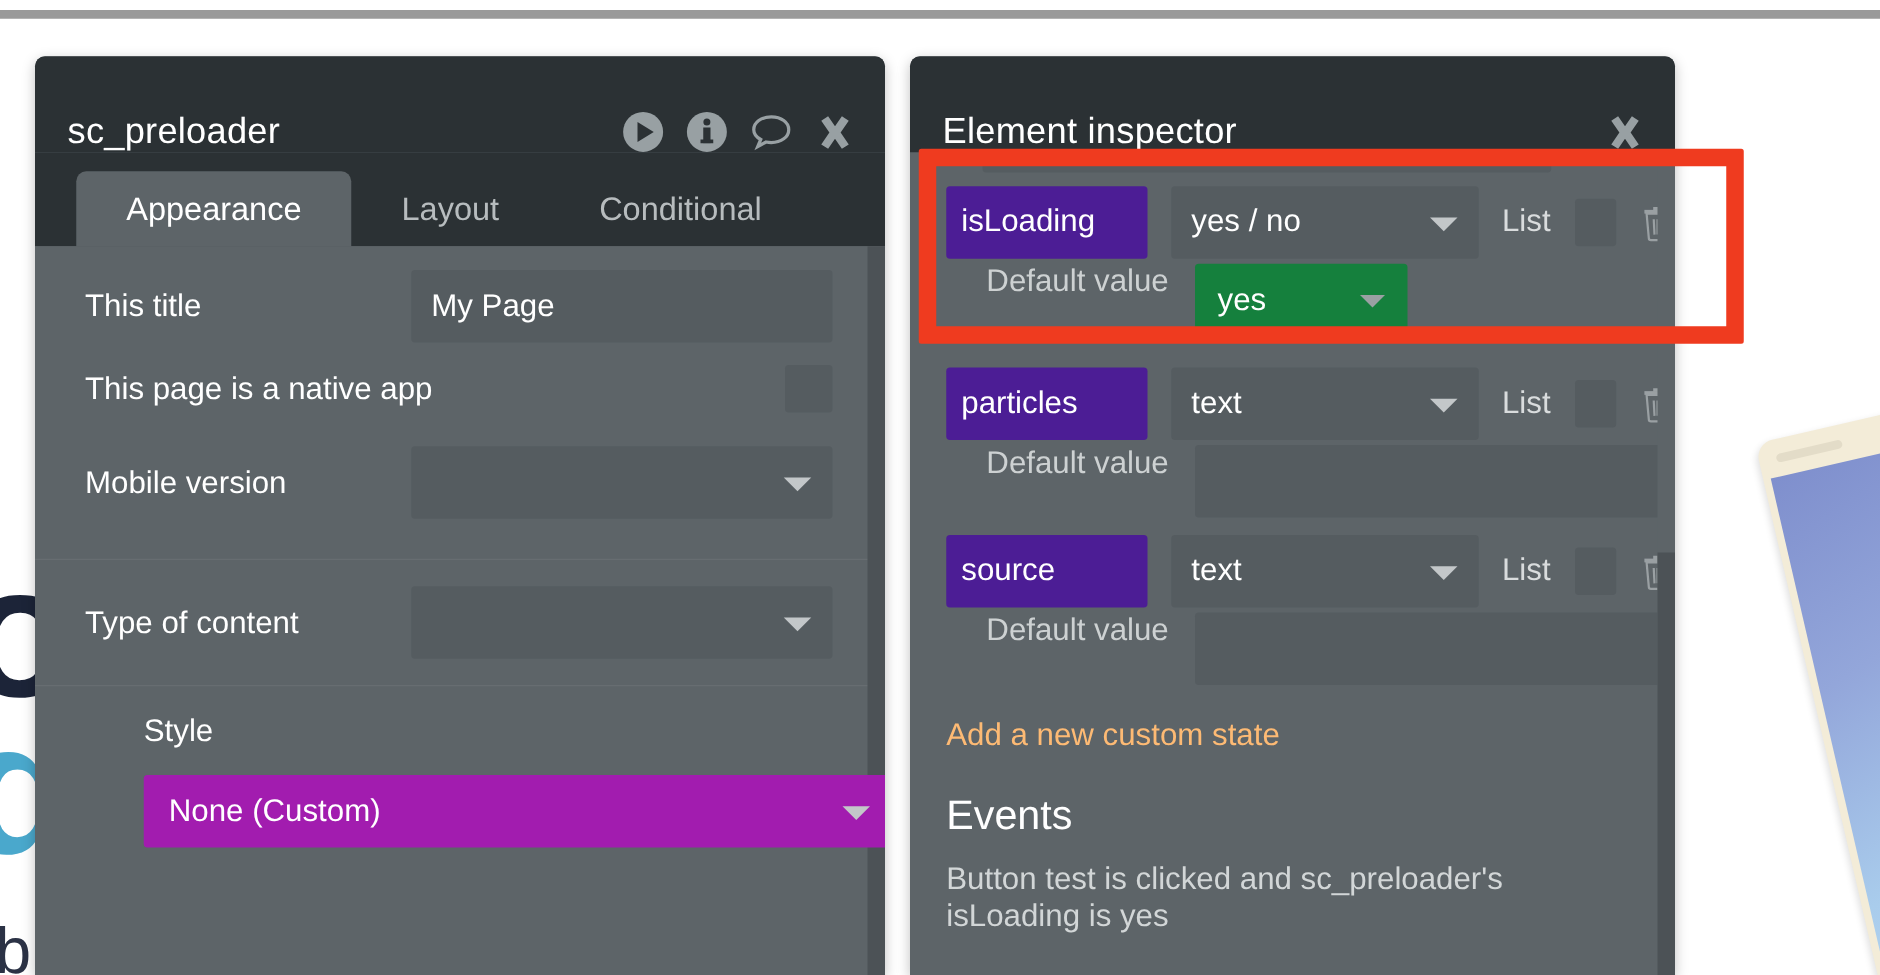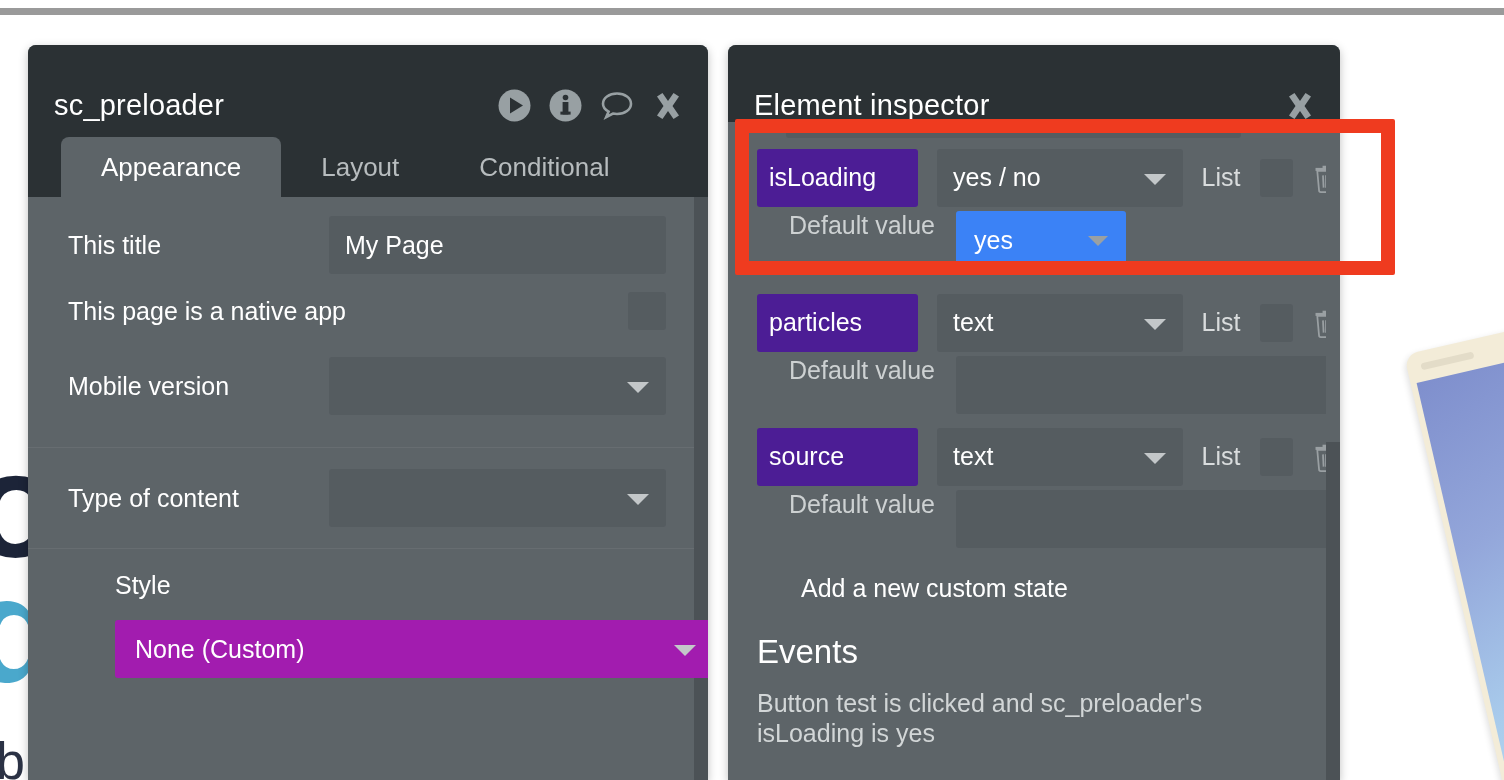--- a/index.html
+++ b/index.html
@@ -158,33 +158,33 @@
     display:flex; align-items:flex-start; height:67px; padding-left:29px; gap:19px;
   }
   .default-label {
     width:180px; text-align:right; font-size:25px; color:#cdd1d2;
     padding-right:2px;
   }
   .default-field-wide {
     background:#555c60; border-radius:3px; width:381px; height:58px;
   }
   .default-field-small {
-    background:#3b82f6; border-radius:3px; width:170px; height:58px;
+    background:#15803d; border-radius:3px; width:170px; height:58px;
     display:flex; align-items:center; padding:0 18px;
     font-size:25px; color:#ffffff; position:relative;
   }
   .caret-sm {
     position:absolute; right:18px; top:50%; margin-top:-4px;
     width:0; height:0;
     border-left:10px solid transparent;
     border-right:10px solid transparent;
     border-top:10px solid #9aa0a3;
   }
   .add-state {
-    font-size:25px; color:#ffffff; padding:17px 0 0 29px;margin-left:44px;
+    font-size:25px; color:#fdba74; padding:17px 0 0 29px;
   }
   .events-head {
     font-size:33px; color:#ffffff; padding:30px 0 0 29px;
   }
   .events-line {
     font-size:25px; color:#d2d6d7; padding:17px 36px 0 29px;
     line-height:1.20;
   }
   .events-line-faded {
     font-size:25px; color:#5f666a; padding:10px 36px 0 29px;

